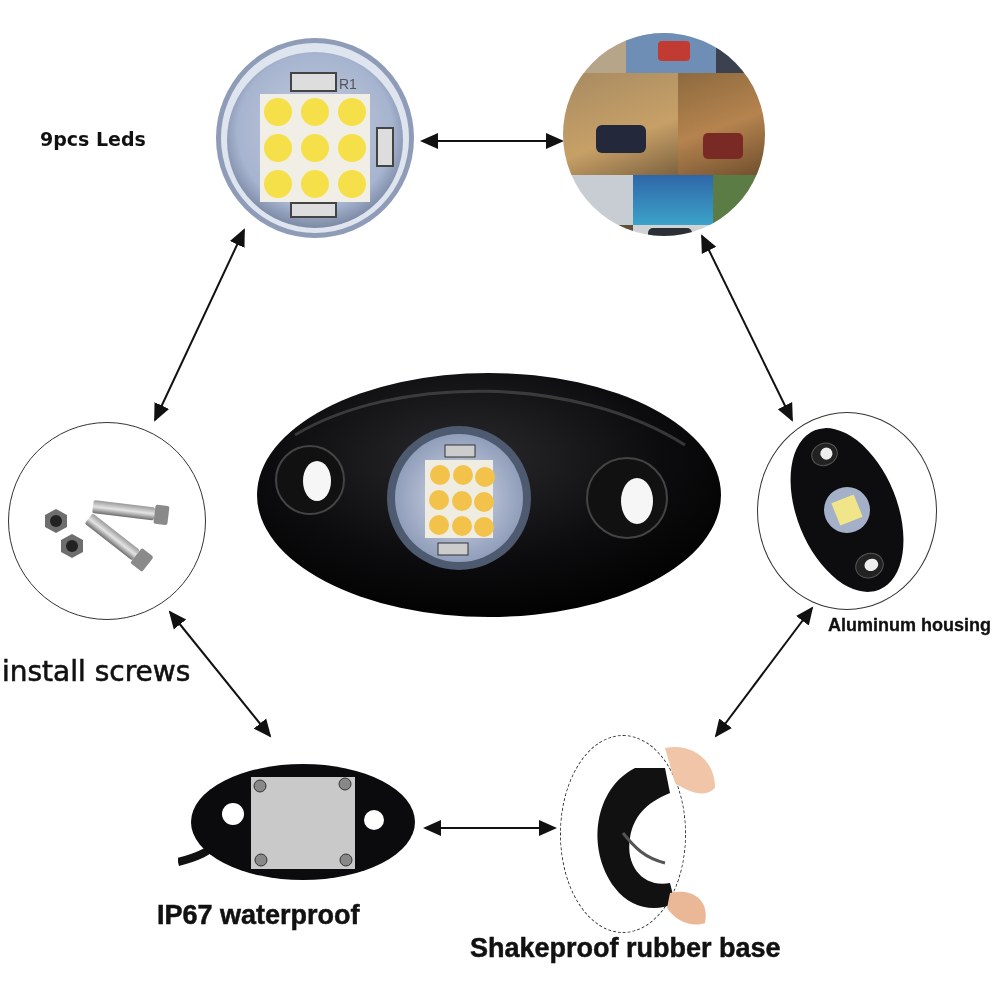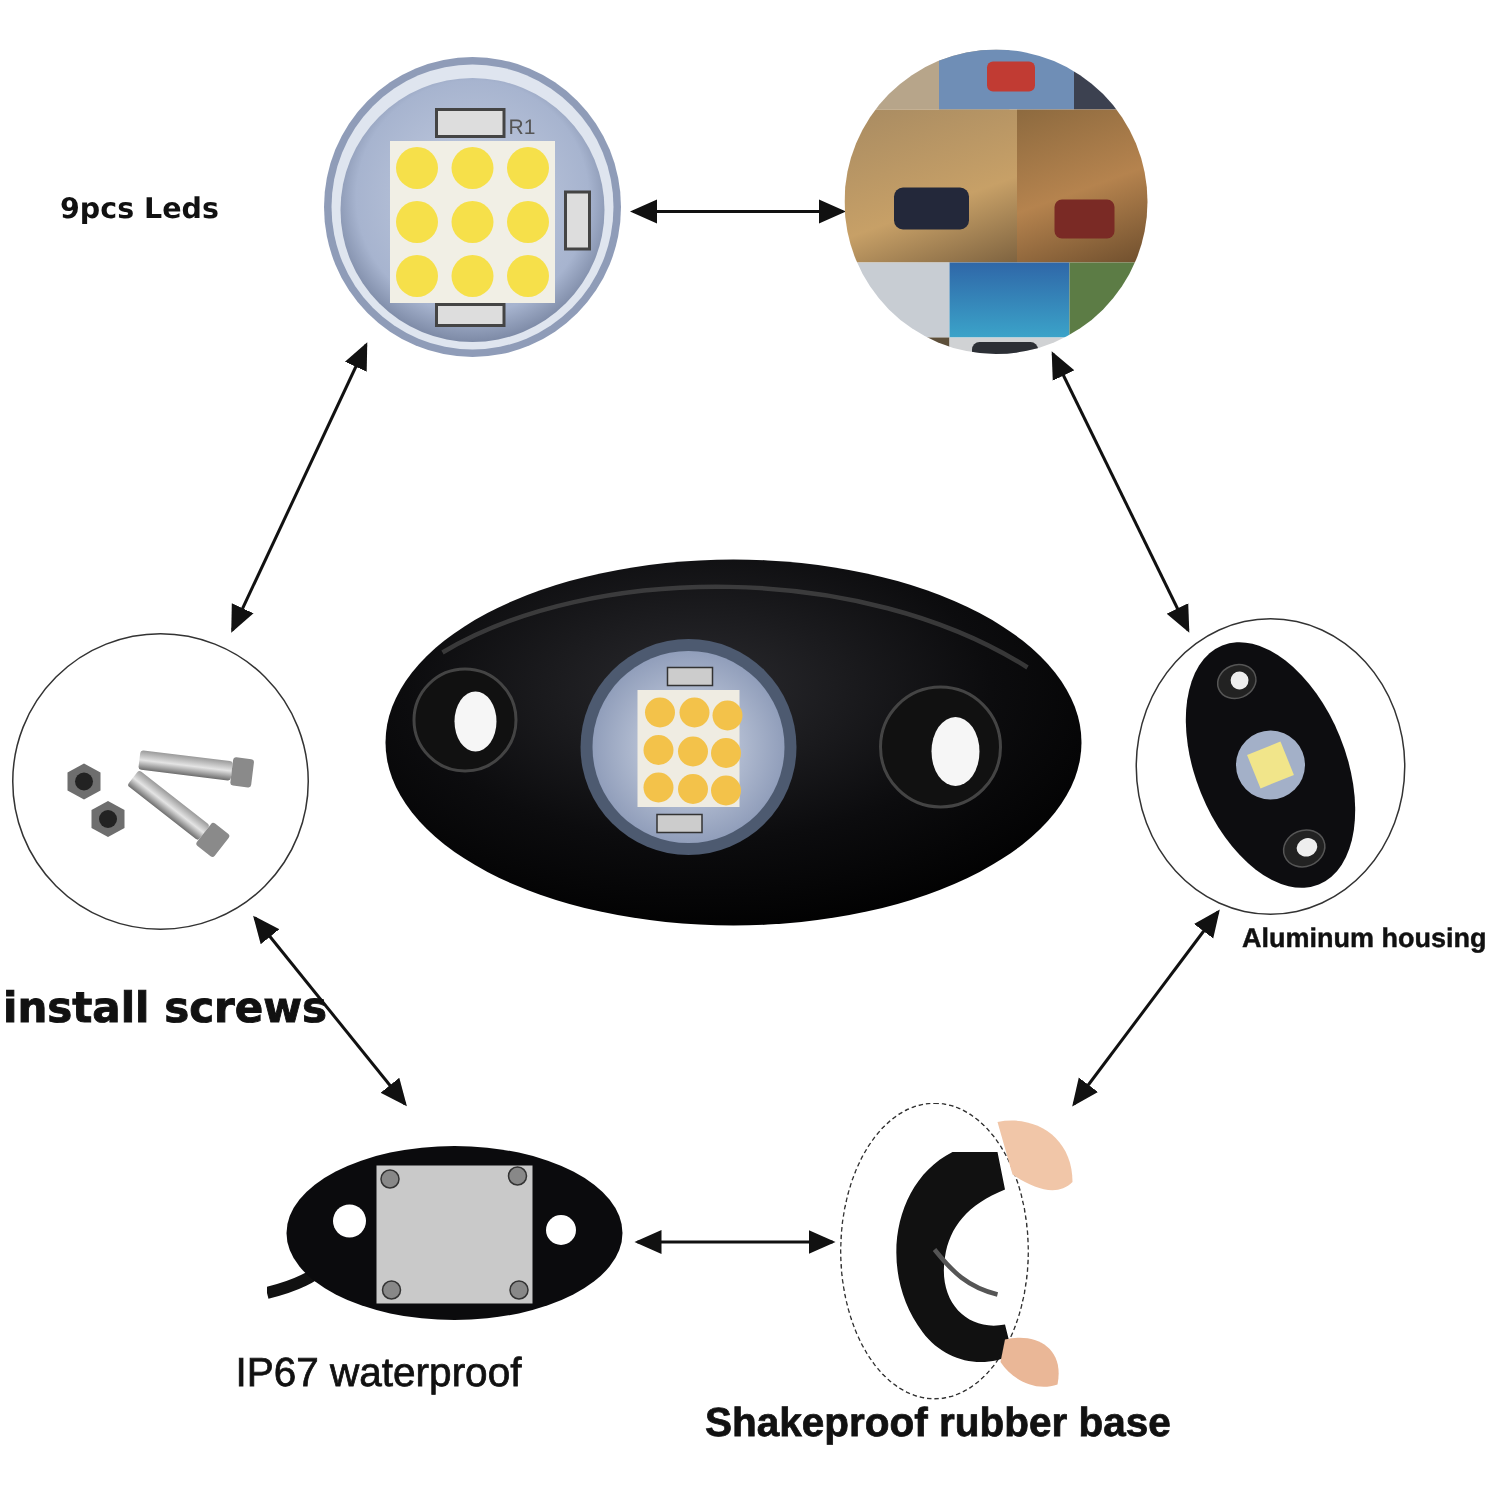--- a/index.html
+++ b/index.html
@@ -101,21 +101,21 @@
     <g transform="translate(80,95) rotate(38)">
       <rect x="0" y="-6" width="60" height="13" fill="url(#metal)" rx="2"></rect>
       <rect x="60" y="-9" width="15" height="19" fill="#8a8a8a" rx="2"></rect>
     </g>
     <polygon points="36,92 47,86 58,92 58,104 47,110 36,104" fill="#6e6e6e"></polygon>
     <circle cx="47" cy="98" r="6" fill="#222"></circle>
     <polygon points="52,117 63,111 74,117 74,129 63,135 52,129" fill="#6e6e6e"></polygon>
     <circle cx="63" cy="123" r="6" fill="#222"></circle>
   </svg>
 </div>
-<div class="label" style="left:2px;top:655px;font-size:28px;font-weight:bold;-webkit-text-stroke:0.6px #111">install screws</div>
+<div class="label" style="left:2px;top:655px;font-size:28px;font-weight:normal;-webkit-text-stroke:0.6px #111">install screws</div>
 
 <div class="abs" style="left:255px;top:365px;width:468px;height:255px">
   <svg width="468" height="255" viewBox="0 0 468 255">
     <defs>
       <radialGradient id="bodyg" cx="45%" cy="35%" r="70%">
         <stop offset="0" stop-color="#2a2a2e"></stop>
         <stop offset="0.6" stop-color="#0c0c0e"></stop>
         <stop offset="1" stop-color="#000"></stop>
       </radialGradient>
       <radialGradient id="lens2" cx="50%" cy="50%" r="55%">
@@ -173,21 +173,21 @@
     <circle cx="196" cy="58" r="10" fill="#fff"></circle>
     <rect x="73" y="15" width="104" height="92" fill="#c9c9c9"></rect>
     <g fill="#888" stroke="#333">
       <circle cx="82" cy="24" r="6"></circle>
         <circle cx="167" cy="22" r="6"></circle>
       <circle cx="83" cy="98" r="6"></circle>
         <circle cx="168" cy="98" r="6"></circle>
     </g>
   </svg>
 </div>
-<div class="label" style="left:157px;top:900px;font-size:27px;font-weight:normal;font-family:'Liberation Sans',sans-serif;-webkit-text-stroke:0.5px #111">IP67 waterproof</div>
+<div class="label" style="left:157px;top:900px;font-size:27px;font-weight:bold;font-family:'Liberation Sans',sans-serif;-webkit-text-stroke:0.5px #111">IP67 waterproof</div>
 
 <div class="abs" style="left:560px;top:735px;width:124px;height:196px;border:1.5px dashed #333;border-radius:50%"></div>
 <div class="abs" style="left:575px;top:738px;width:160px;height:190px">
   <svg width="160" height="190" viewBox="0 0 160 190">
     <path d="M60,30 C20,50 10,110 40,150 C55,170 80,175 100,165 L95,145 C70,150 50,130 55,100 C58,80 70,65 95,55 L90,30 Z" fill="#111"></path>
     <path d="M48,95 C60,110 70,120 90,125" stroke="#555" stroke-width="3" fill="none"></path>
     <path d="M90,10 C115,5 140,20 140,50 C130,60 115,55 100,45 Z" fill="#f1c6a8"></path>
     <path d="M95,155 C115,150 135,160 130,185 C115,190 100,182 92,170 Z" fill="#eab797"></path>
   </svg>
 </div>

